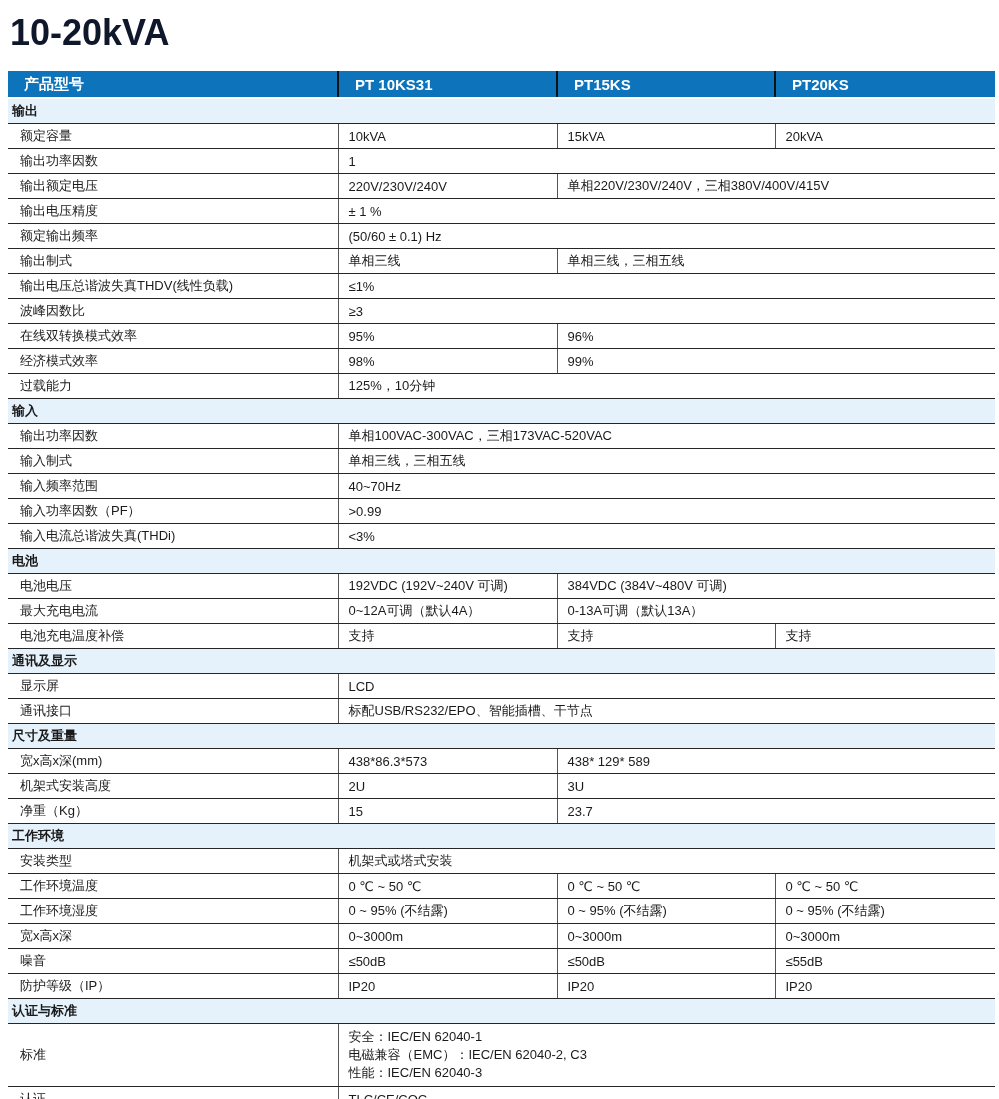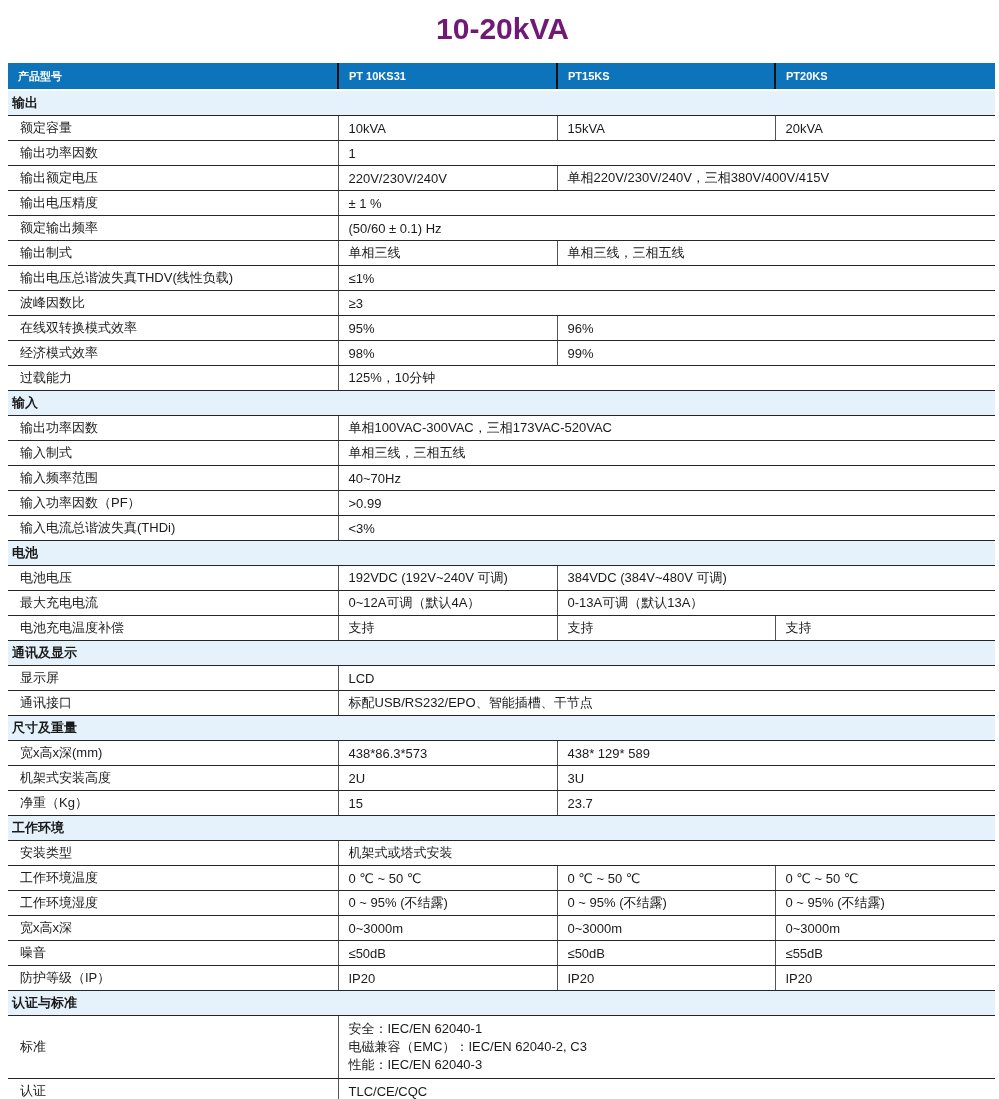--- a/index.html
+++ b/index.html
@@ -9,46 +9,45 @@
     width: 999px;
     font-family: "Liberation Sans", "DejaVu Sans", sans-serif;
     color: #1a1a1a;
   }
   .page {
     width: 999px;
     box-sizing: border-box;
     padding: 10px 4px 10px 8px;
   }
   .page-title {
-    color: #701a75;
-    font-size: 30px;
+    color: #0f172a;
+    font-size: 36px;
     font-weight: bold;
     margin: 2px 0 17px 2px;
     letter-spacing: 0px;
-    text-align: center;
   }
   table.spec {
     border-collapse: collapse;
     width: 987px;
     table-layout: fixed;
     font-size: 13px;
   }
   table.spec col.c1 { width: 330px; }
   table.spec col.c2 { width: 219px; }
   table.spec col.c3 { width: 218px; }
   table.spec col.c4 { width: 220px; }
 
   thead th {
     background: #0d73ba;
     color: #ffffff;
     font-weight: bold;
     text-align: left;
-    font-size: 11px;
+    font-size: 15px;
     height: 20px;
-    padding: 3px 6px 3px 10px;
+    padding: 3px 6px 3px 16px;
     border-bottom: 2px solid #ffffff;
     border-left: 2px solid #111111;
     overflow: hidden;
     white-space: nowrap;
   }
   thead th:first-child { border-left: none; }
 
   tr.section td {
     background: #e5f2fb;
     font-weight: bold;

